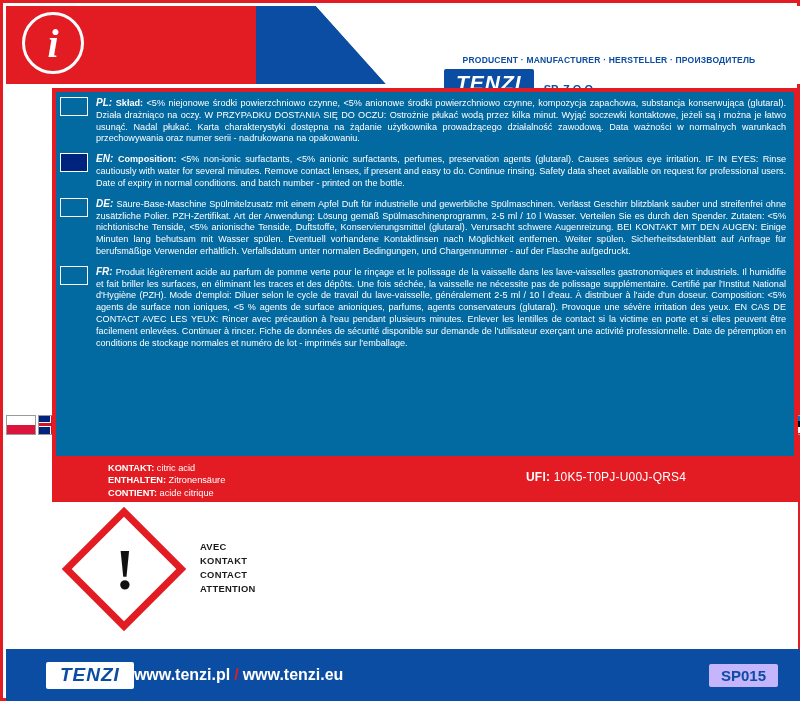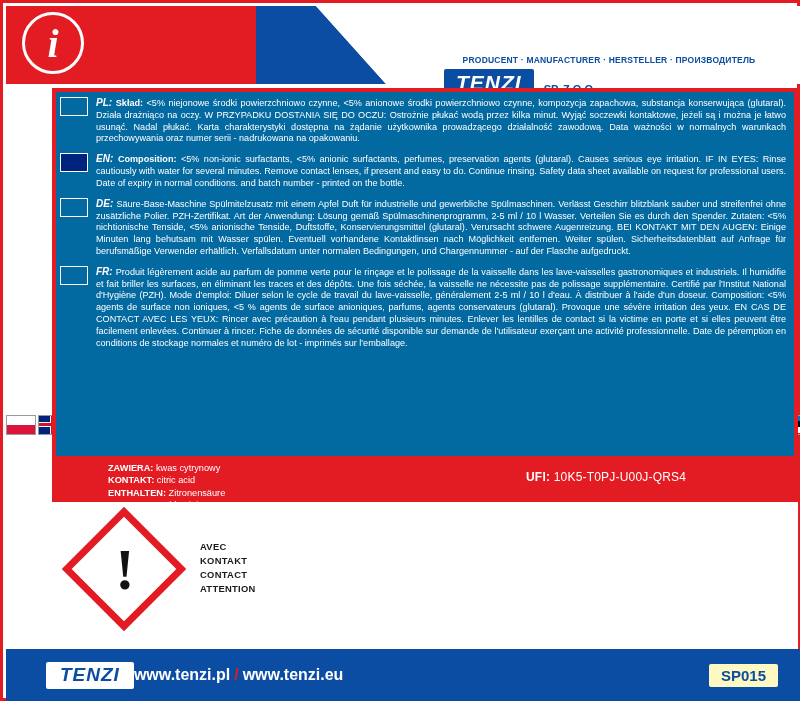--- a/index.html
+++ b/index.html
@@ -226,21 +226,21 @@
     padding: 2px 14px 3px 14px;
     border-radius: 2px;
   }
   .footer-urls {
     flex: 1; 
     font-size: 16px; font-weight: bold; color: #ffffff;
   }
   .footer-urls .sep { color: #e31b23; padding: 0 4px; }
   .footer-code {
     margin-right: 22px;
-    background: #fef9c3; color: #0b4da2;
+    background: #c4b5fd; color: #0b4da2;
     font-size: 15px; font-weight: bold;
     padding: 3px 12px;
     border-radius: 2px;
   }
 </style>
 </head>
 <body>
 
 <div class="label">
 
@@ -408,21 +408,20 @@
           <div class="lang-flag"><span class="h" style="top: 0%; height: 33.3%; background: rgb(0, 0, 0);"></span><span class="h" style="top: 33.3%; height: 33.3%; background: rgb(221, 0, 0);"></span><span class="h" style="top: 66.6%; height: 33.4%; background: rgb(255, 206, 0);"></span></div>
           <div class="lang-body"><b style="font-style: italic; font-size: 10px;">DE:  </b>Säure-Base-Maschine Spülmitelzusatz mit einem Apfel Duft für industrielle und gewerbliche Spülmaschinen. Verlässt Geschirr blitzblank sauber und streifenfrei ohne zusätzliche Polier. PZH-Zertifikat. Art der Anwendung: Lösung gemäß Spülmaschinenprogramm, 2-5 ml / 10 l Wasser. Verteilen Sie es durch den Spender. Zutaten: &lt;5% nichtionische Tenside, &lt;5% anionische Tenside, Duftstoffe, Konservierungsmittel (glutaral). Verursacht schwere Augenreizung. BEI KONTAKT MIT DEN AUGEN: Einige Minuten lang behutsam mit Wasser spülen. Eventuell vorhandene Kontaktlinsen nach Möglichkeit entfernen. Weiter spülen. Sicherheitsdatenblatt auf Anfrage für berufsmäßige Verwender erhältlich. Verfallsdatum unter normalen Bedingungen, und Chargennummer - auf der Flasche aufgedruckt.</div>
         </div>
         <div class="lang-block">
           <div class="lang-flag"><span class="v" style="left: 0%; width: 33.3%; background: rgb(0, 85, 164);"></span><span class="v" style="left: 33.3%; width: 33.3%; background: rgb(255, 255, 255);"></span><span class="v" style="left: 66.6%; width: 33.4%; background: rgb(239, 65, 53);"></span></div>
           <div class="lang-body"><b style="font-style: italic; font-size: 10px;">FR:  </b>Produit légèrement acide au parfum de pomme verte pour le rinçage et le polissage de la vaisselle dans les lave-vaisselles gastronomiques et industriels. Il humidifie et fait briller les surfaces, en éliminant les traces et des dépôts. Une fois séchée, la vaisselle ne nécessite pas de polissage supplémentaire. Certifié par l'Institut National d'Hygiène (PZH). Mode d'emploi: Diluer selon le cycle de travail du lave-vaisselle, généralement 2-5 ml / 10 l d'eau. À distribuer à l'aide d'un doseur. Composition: &lt;5% agents de surface non ioniques, &lt;5 % agents de surface anioniques, parfums, agents conservateurs (glutaral). Provoque une sévère irritation des yeux. EN CAS DE CONTACT AVEC LES YEUX: Rincer avec précaution à l'eau pendant plusieurs minutes. Enlever les lentilles de contact si la victime en porte et si elles peuvent être facilement enlevées. Continuer à rincer. Fiche de données de sécurité disponible sur demande de l'utilisateur exerçant une activité professionnelle. Date de péremption en conditions de stockage normales et numéro de lot - imprimés sur l'emballage.</div>
         </div>
       </div>
 
     <div class="footnotes">
-        <div><b>ZAWIERA: </b>kwas cytrynowy</div>
         <div><b>KONTAKT: </b>citric acid</div>
         <div><b>ENTHALTEN: </b>Zitronensäure</div>
         <div><b>CONTIENT: </b>acide citrique</div>
       </div>
 
     <div class="ufi">
       <span>UFI:</span>
       <span class="code">10K5-T0PJ-U00J-QRS4</span>
     </div>
 

